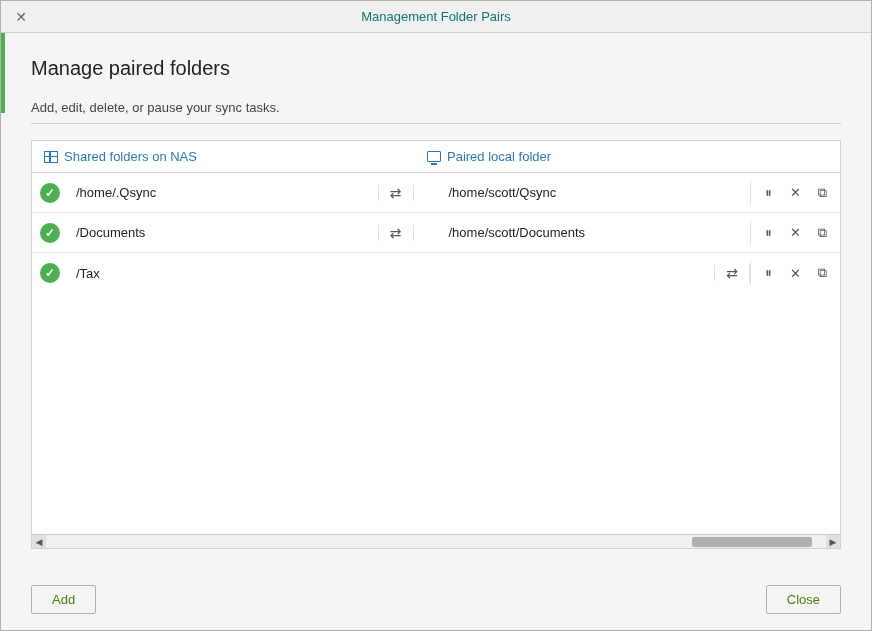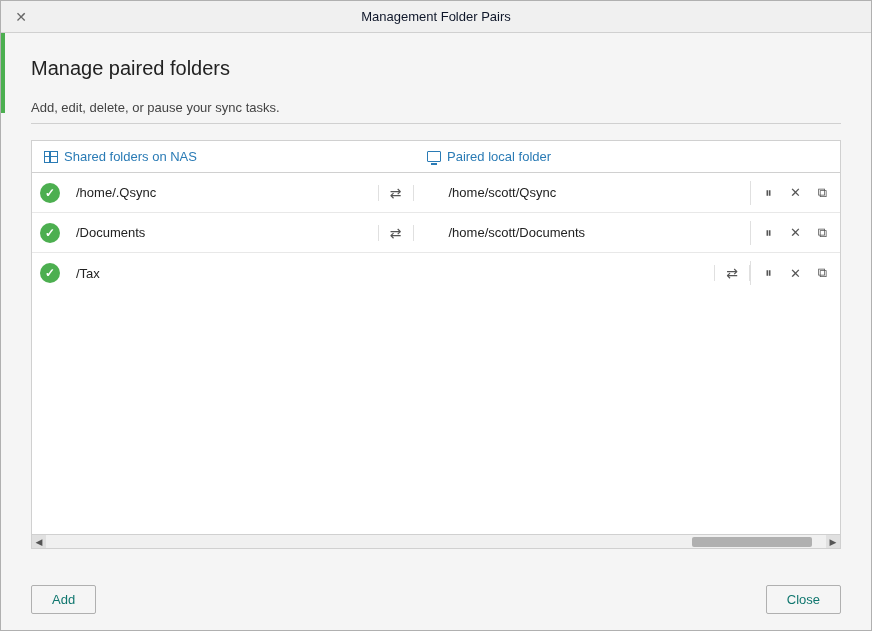--- a/index.html
+++ b/index.html
@@ -31,21 +31,21 @@
       height: 32px;
       display: flex;
       align-items: center;
       justify-content: center;
       position: relative;
       flex-shrink: 0;
     }
 
     .titlebar-title {
       font-size: 13px;
-      color: #0f172a;
+      color: #0f766e;
       font-weight: normal;
     }
 
     .titlebar-close {
       position: absolute;
       left: 10px;
       top: 50%;
       transform: translateY(-50%);
       cursor: pointer;
       color: #666;
@@ -265,21 +265,21 @@
       align-items: center;
       flex-shrink: 0;
     }
 
     .btn {
       padding: 6px 20px;
       border: 1px solid #b0b0b0;
       background: #f5f5f5;
       cursor: pointer;
       font-size: 13px;
-      color: #0f766e;
+      color: #4d7c0f;
       border-radius: 2px;
     }
 
     
     .icon-table {
       display: inline-block;
       width: 14px;
       height: 12px;
       border: 1.5px solid #2a7bb5;
       position: relative;

